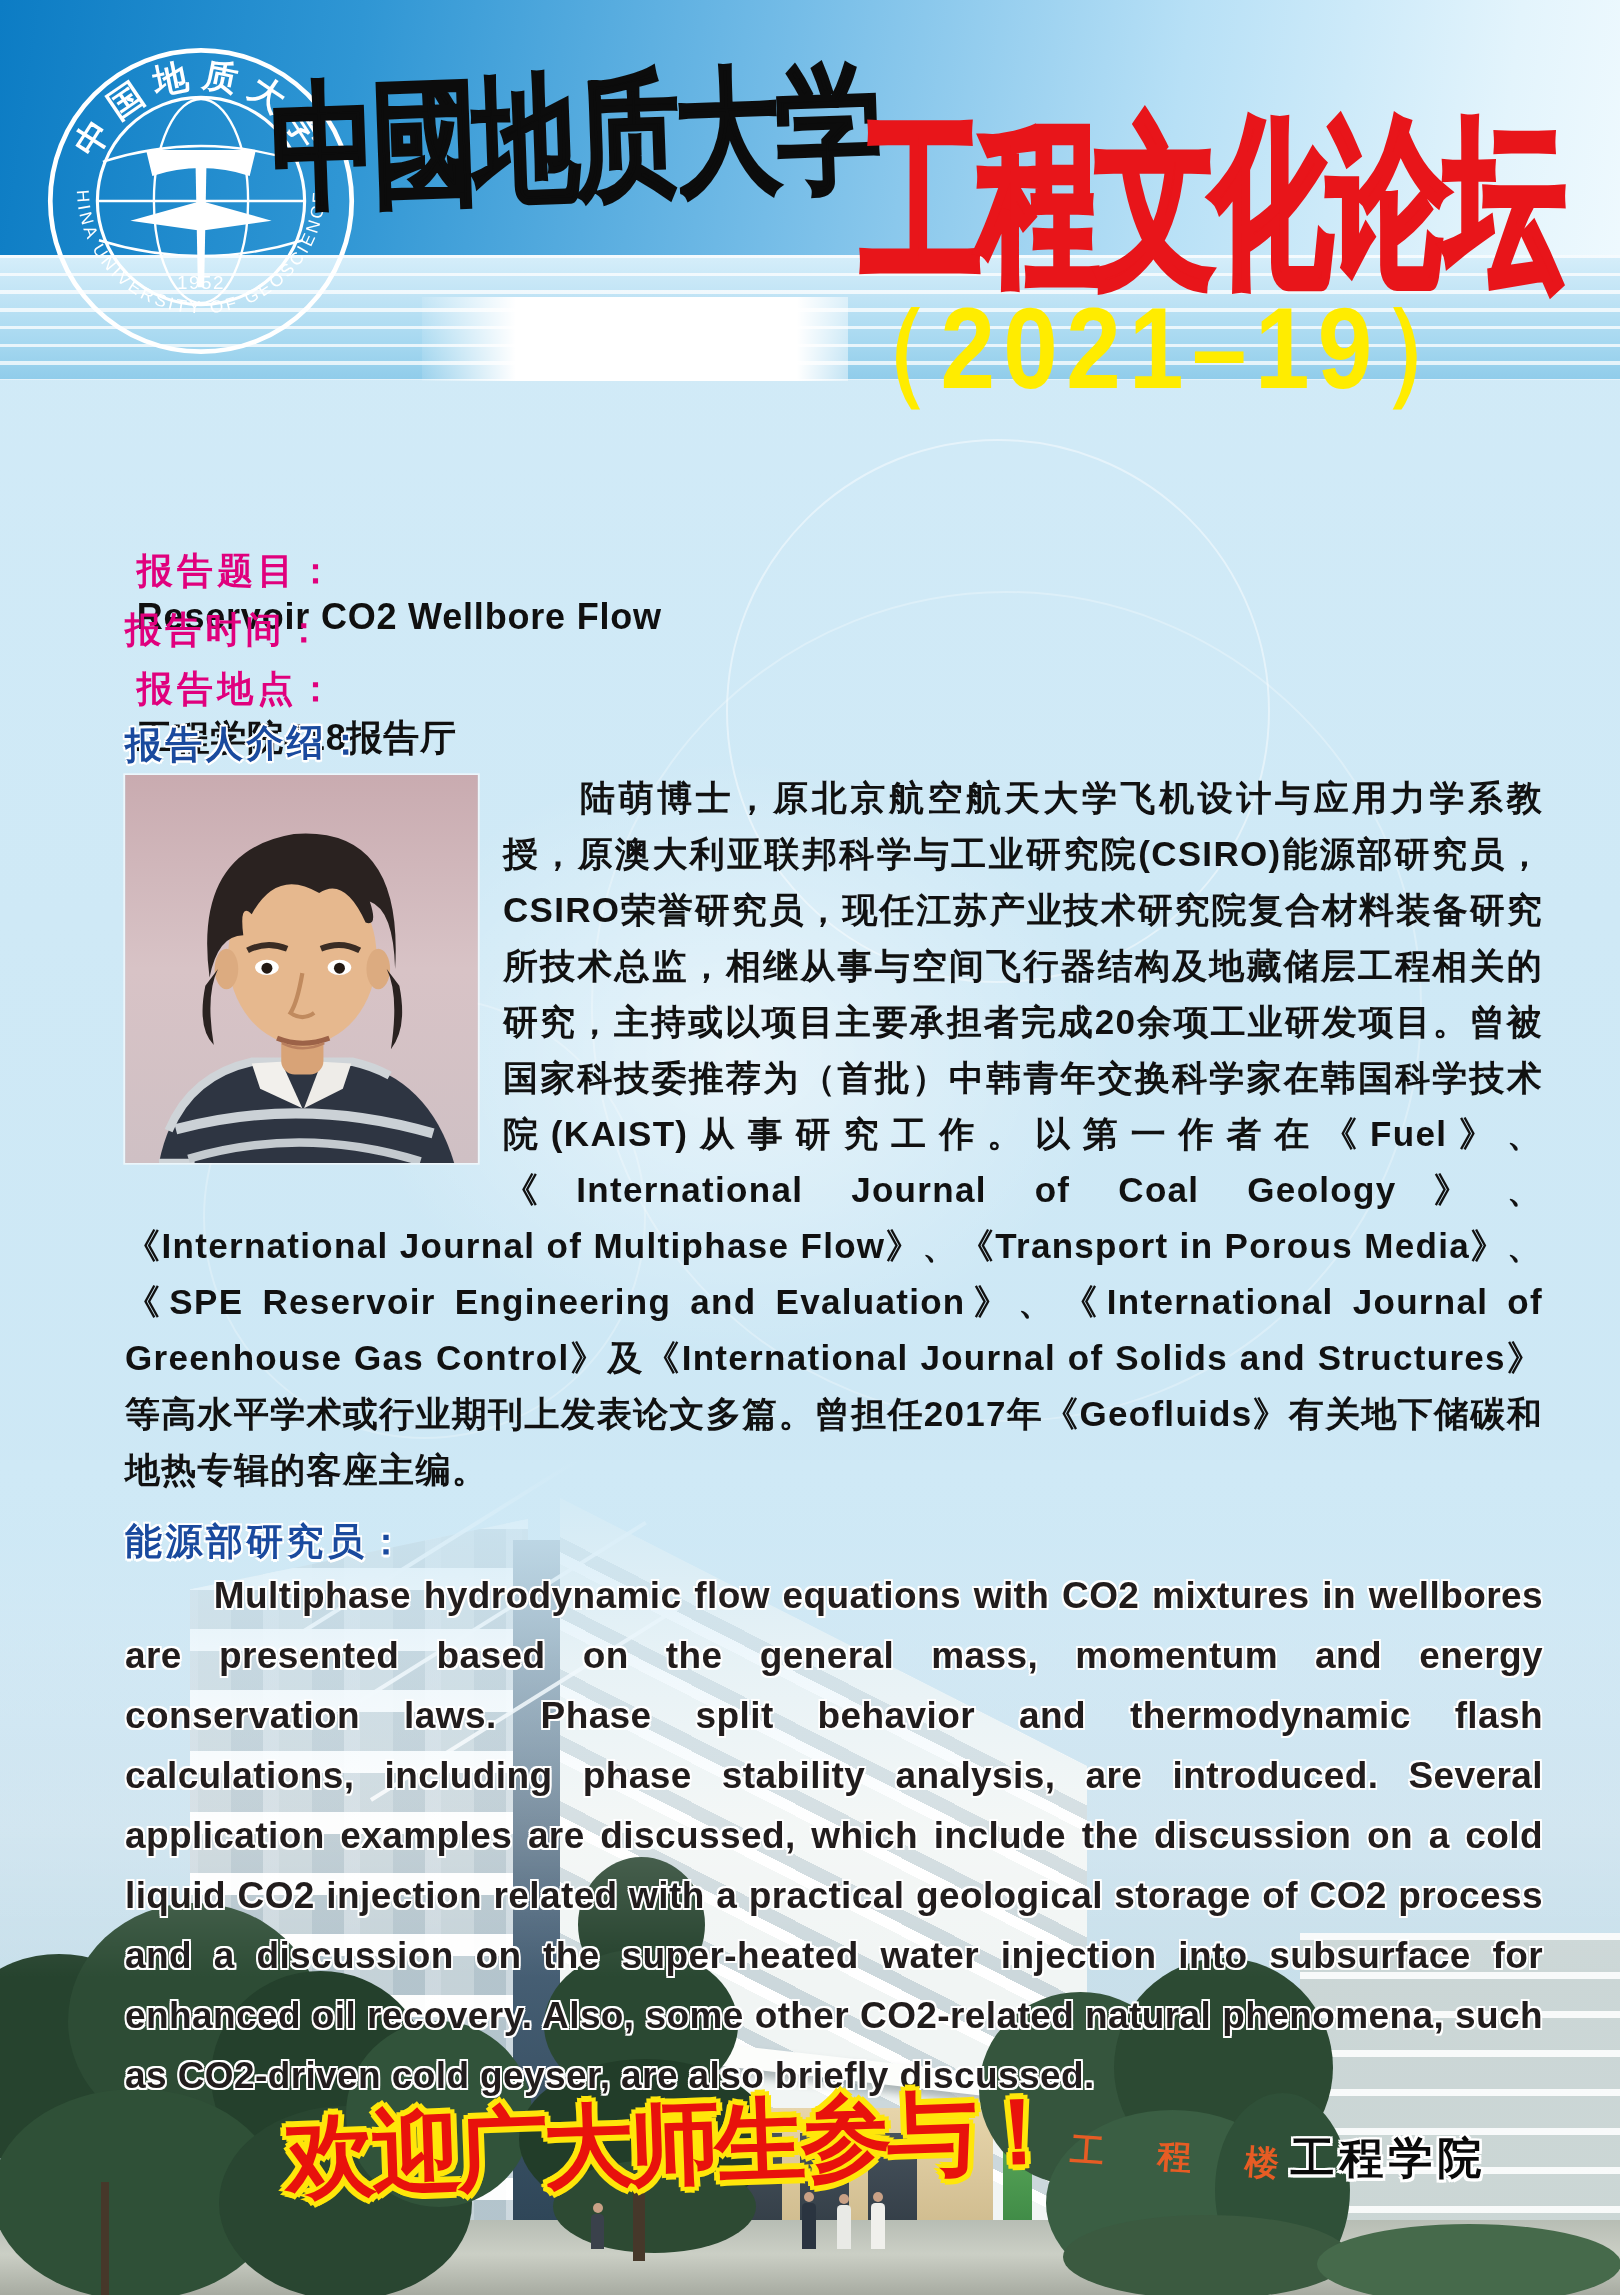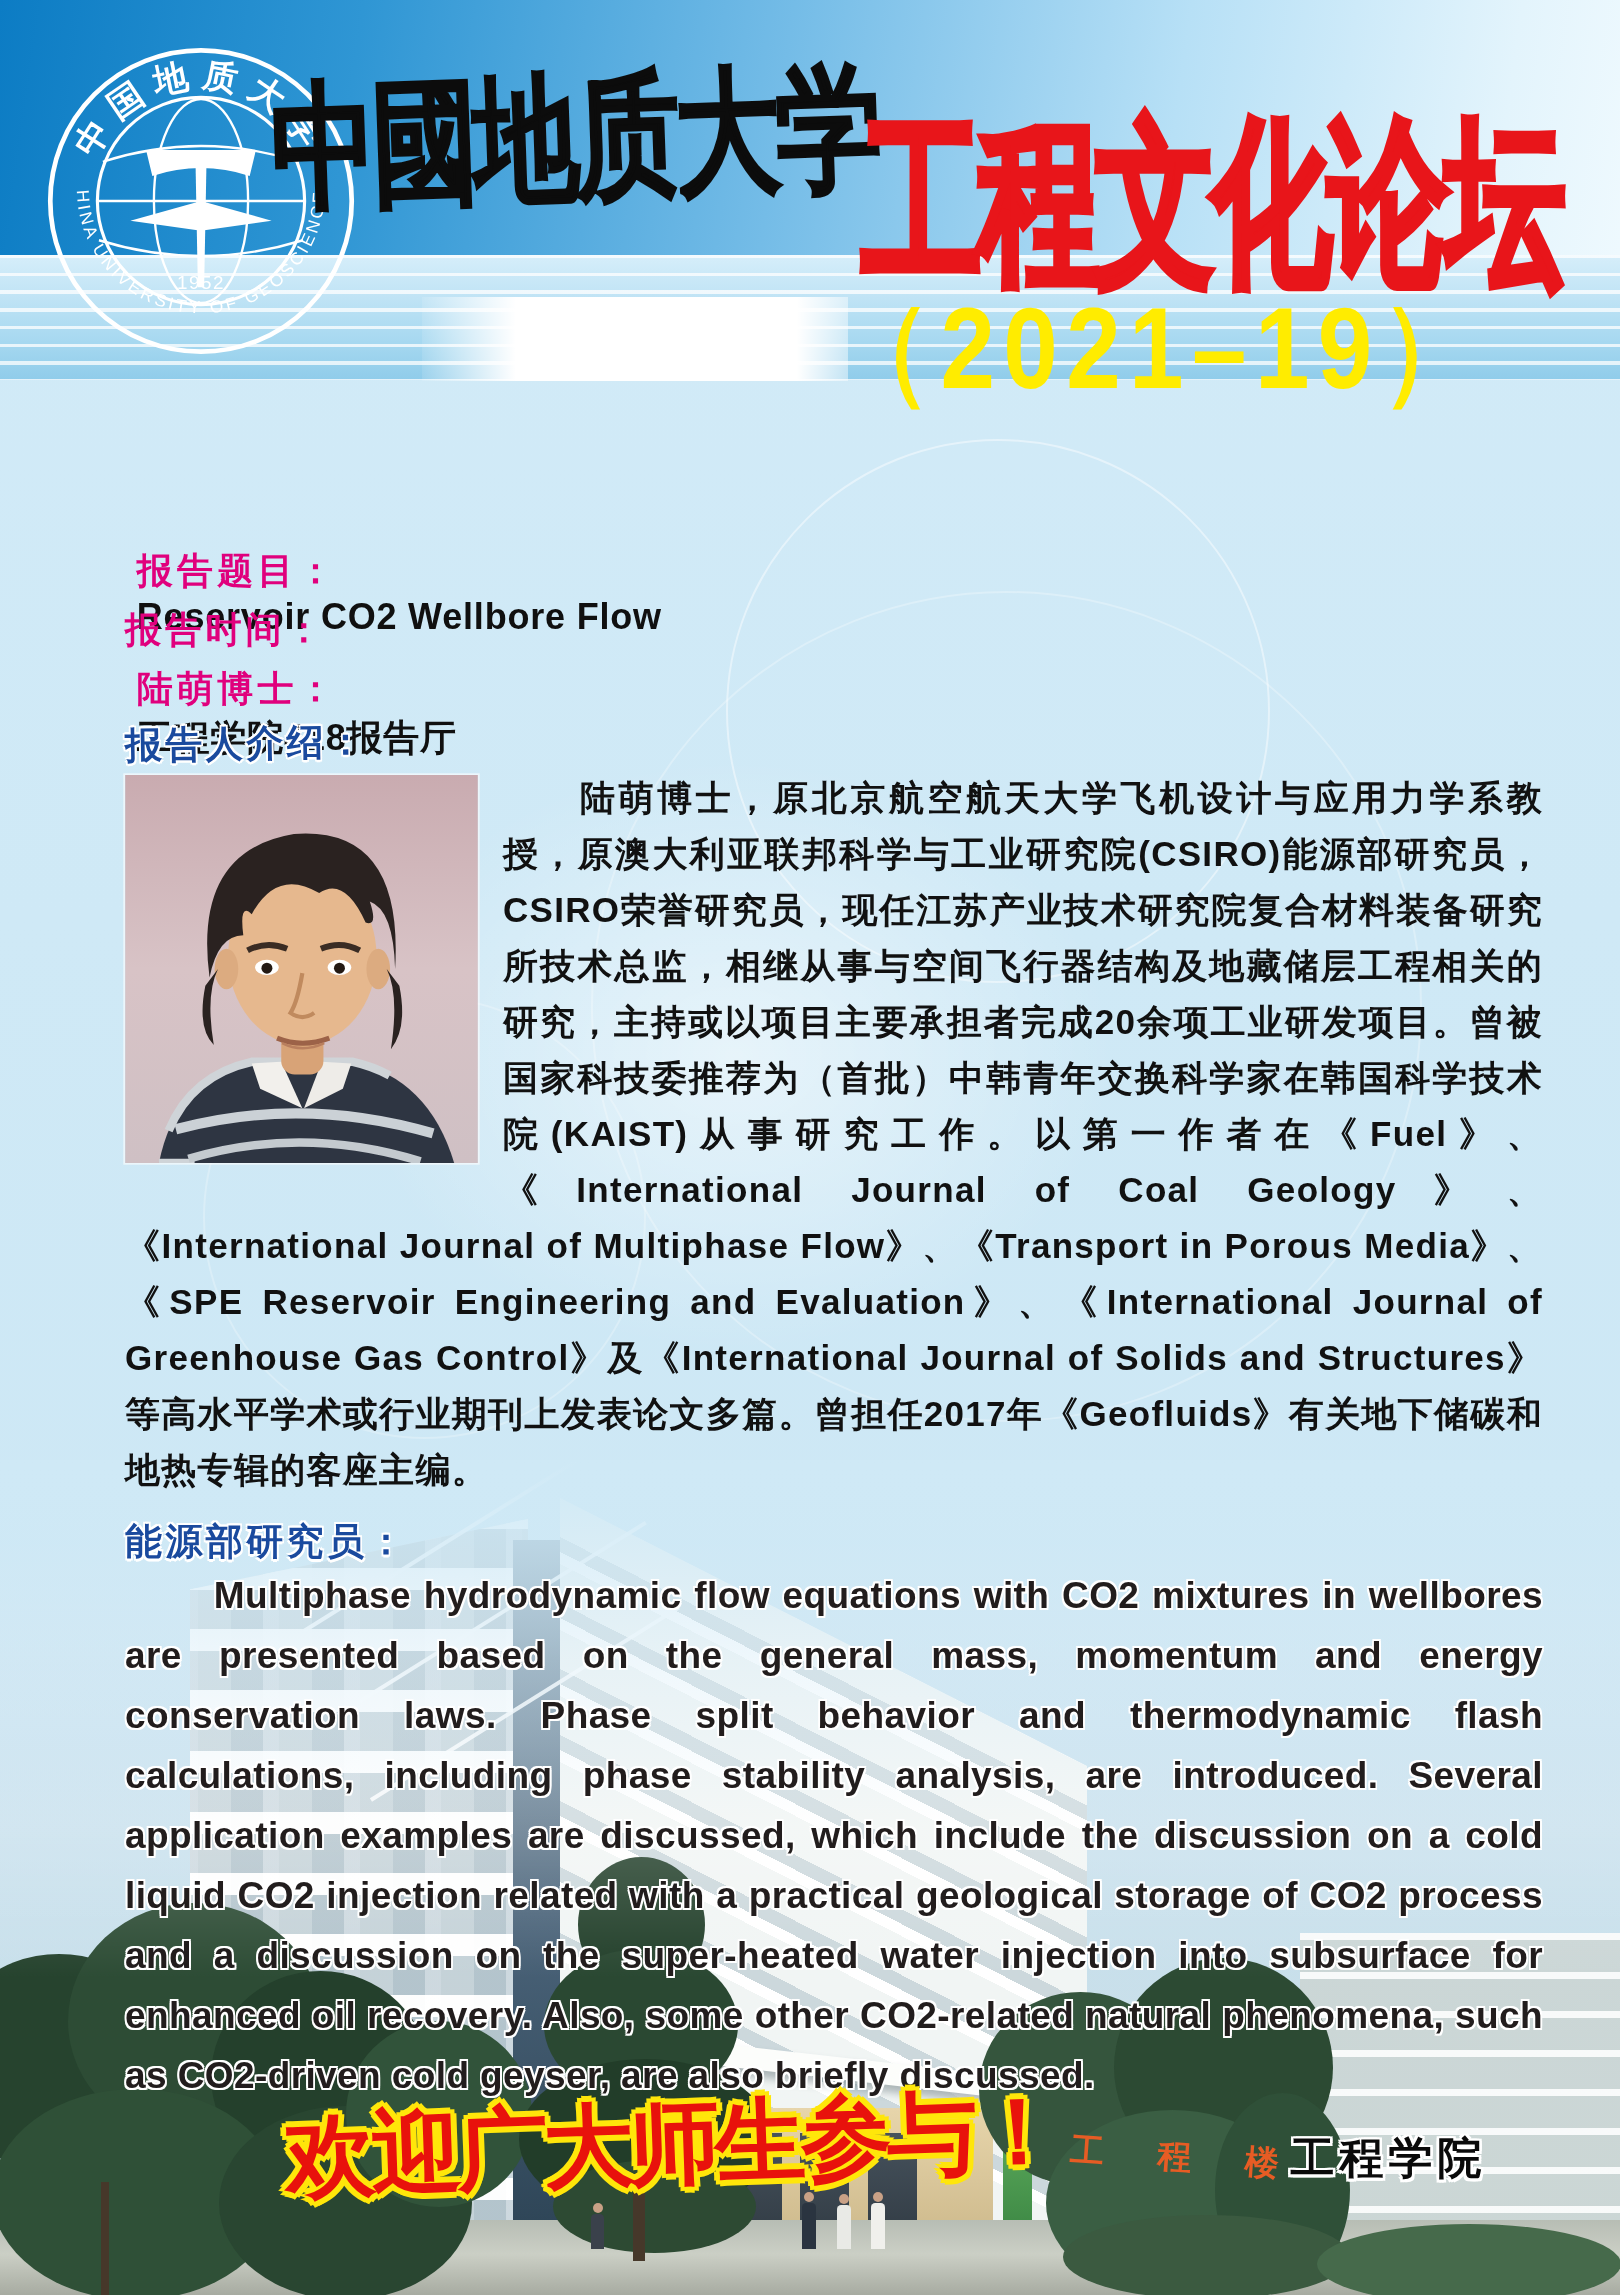--- a/index.html
+++ b/index.html
@@ -200,21 +200,21 @@
 
 
   <div class="txt inforow r1">
     <span class="lab">报告题目：</span>
     <span class="val">Reservoir CO2 Wellbore Flow</span>
   </div>
   <div class="txt inforow r2">
     <span class="lab">报告时间：</span>
   </div>
   <div class="txt inforow r3">
-    <span class="lab">陆萌博士：</span>
+    <span class="lab">报告地点：</span>
     <span class="val">工程学院418报告厅</span>
   </div>
 
   <div class="txt secLab spkLab">报告人介绍：</div>
 
   <div class="txt bio">
     <svg class="photoBox" viewBox="0 0 418 460">
       <defs>
         <linearGradient id="pbg" x1="0" y1="0" x2="0" y2="1">
           <stop offset="0" stop-color="#c9abb0"></stop>

